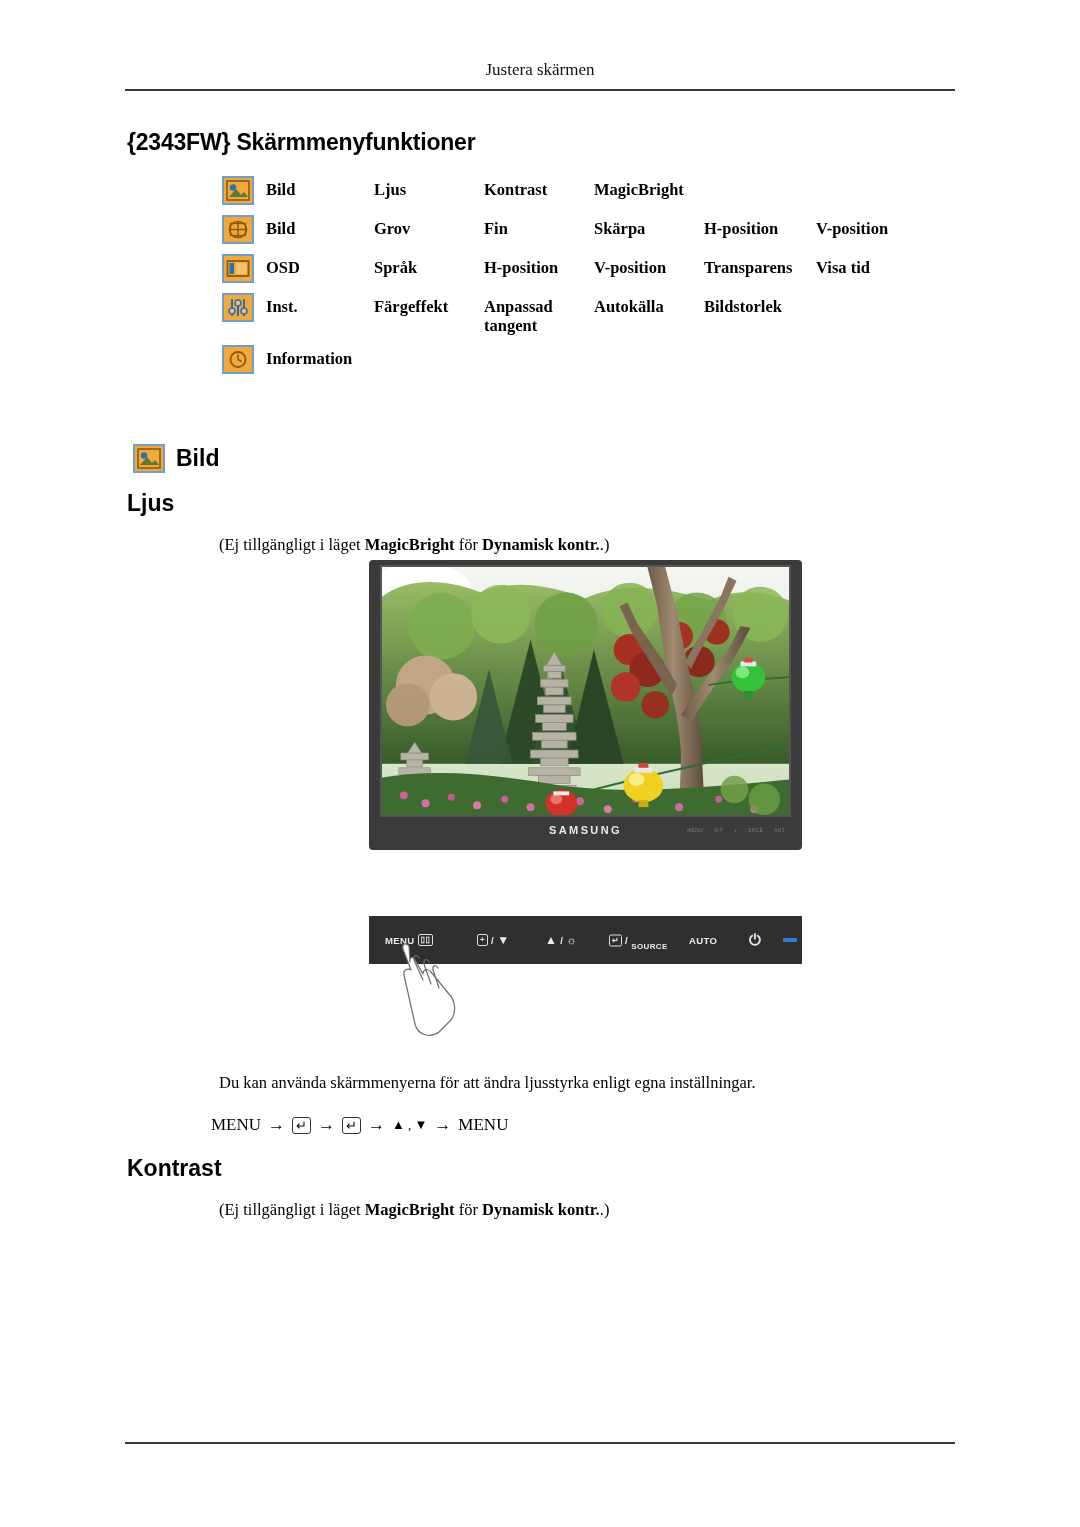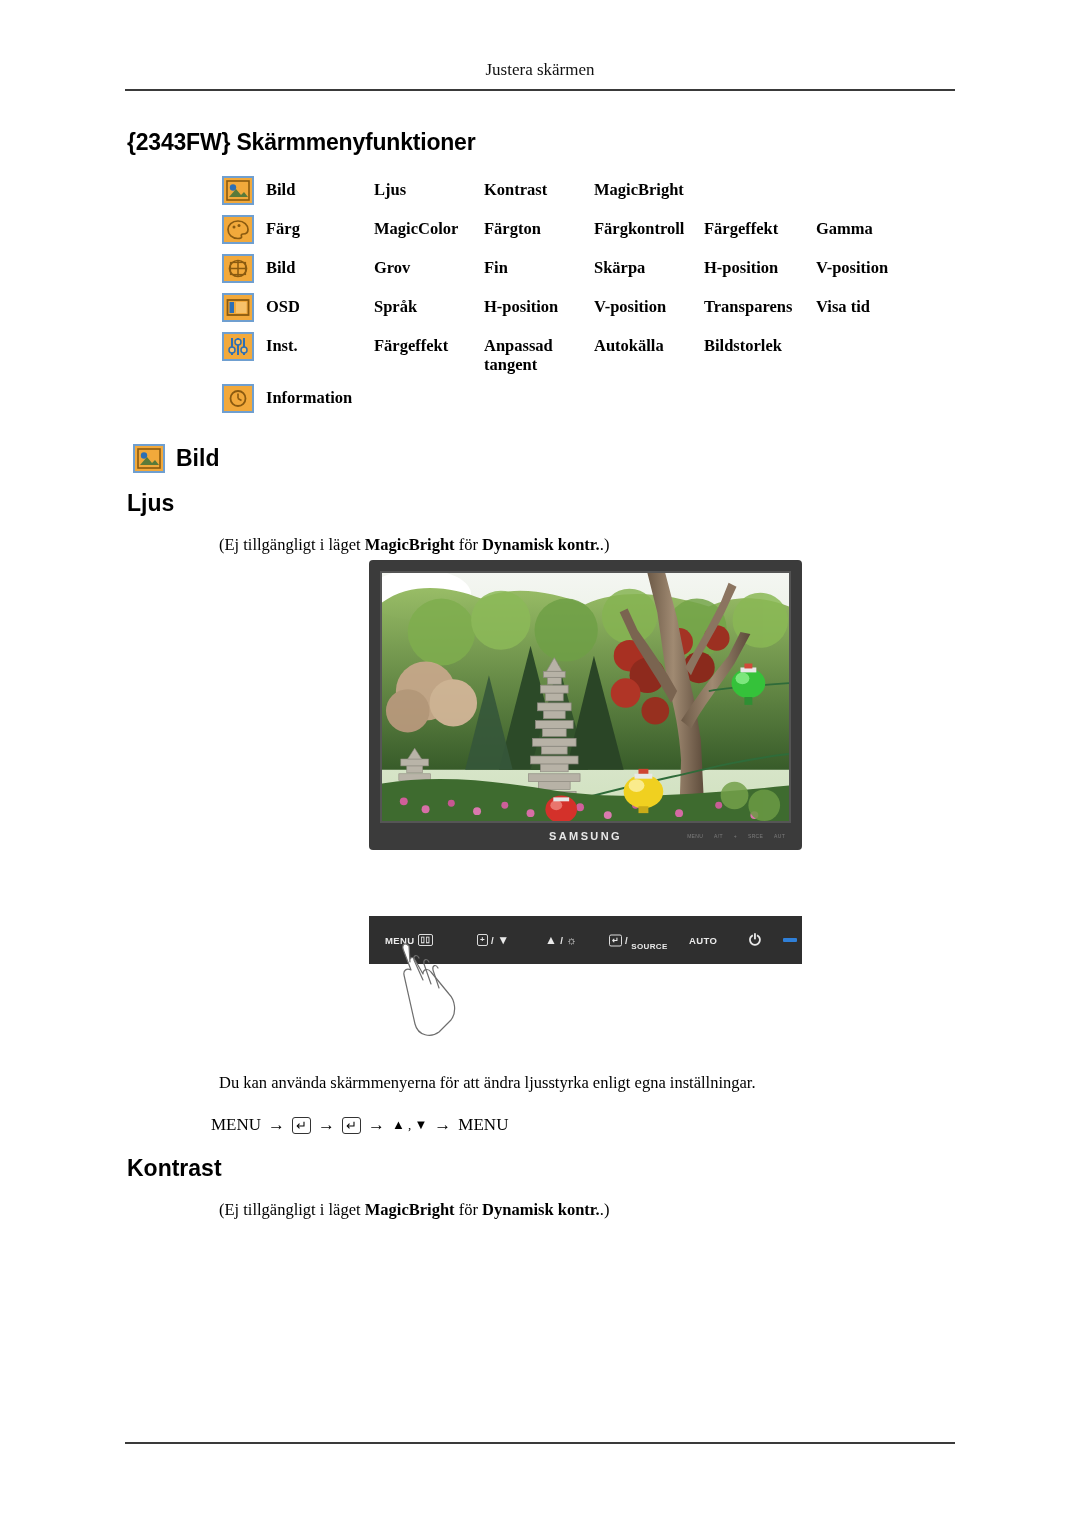--- a/index.html
+++ b/index.html
@@ -146,21 +146,21 @@
   
   .monitor {
     position: absolute;
     left: 369px;
     top: 560px;
     width: 433px;
     height: 290px;
     background: #3b3b3b;
     border-radius: 4px;
     box-sizing: border-box;
-    padding: 11px 11px 0 11px;
+    padding: 5px 11px 0 11px;
   }
   .screen {
     position: relative;
     width: 411px;
     height: 252px;
     background: #2b2b2b;
     box-sizing: border-box;
     border: 2px solid #555;
     overflow: hidden;
   }
@@ -335,36 +335,20 @@
           <circle cx="9" cy="9.5" r="3.2" fill="#2d6fb5"></circle>
           <path d="M5 19 L12 11 L17 17 L20 14 L24 19 Z" fill="#5a7a3a"></path>
         </svg>
       </div>
       <div class="menu-cell c0 ct">Bild</div>
       <div class="menu-cell c1 ct">Ljus</div>
       <div class="menu-cell c2 ct">Kontrast</div>
       <div class="menu-cell c3 ct">MagicBright</div>
     </div>
 
-    <div class="menu-row" style="height:39px;">
-      <div class="menu-icon">
-        <svg width="28" height="25" viewBox="0 0 28 25">
-          <rect x="0" y="0" width="28" height="25" fill="#f2a93b"></rect>
-          <path d="M14 4 C20 4 24 8 24 12.5 C24 16 21 17 19 17 C17.5 17 17 18 17.5 19.5 C18 21 16.5 21.5 14 21.5 C8 21.5 4 17.5 4 12.5 C4 8 8 4 14 4 Z" fill="none" stroke="#8a5a10" stroke-width="1.7"></path>
-          <circle cx="10" cy="10" r="1.5" fill="#8a5a10"></circle>
-          <circle cx="15" cy="8.5" r="1.5" fill="#8a5a10"></circle>
-        </svg>
-      </div>
-      <div class="menu-cell c0 ct">Färg</div>
-      <div class="menu-cell c1 ct">MagicColor</div>
-      <div class="menu-cell c2 ct">Färgton</div>
-      <div class="menu-cell c3 ct">Färgkontroll</div>
-      <div class="menu-cell c4 ct">Färgeffekt</div>
-      <div class="menu-cell c5 ct">Gamma</div>
-    </div>
 
     <div class="menu-row" style="height:39px;">
       <div class="menu-icon">
         <svg width="28" height="25" viewBox="0 0 28 25">
           <rect x="0" y="0" width="28" height="25" fill="#f2a93b"></rect>
           <ellipse cx="14" cy="12.5" rx="8.5" ry="8" fill="none" stroke="#8a5a10" stroke-width="1.7"></ellipse>
           <line x1="5.5" y1="12.5" x2="22.5" y2="12.5" stroke="#8a5a10" stroke-width="1.5"></line>
           <line x1="14" y1="4.5" x2="14" y2="20.5" stroke="#8a5a10" stroke-width="1.5"></line>
           <rect x="6.5" y="6.5" width="15" height="12" fill="none" stroke="#8a5a10" stroke-width="1.2"></rect>
         </svg>

